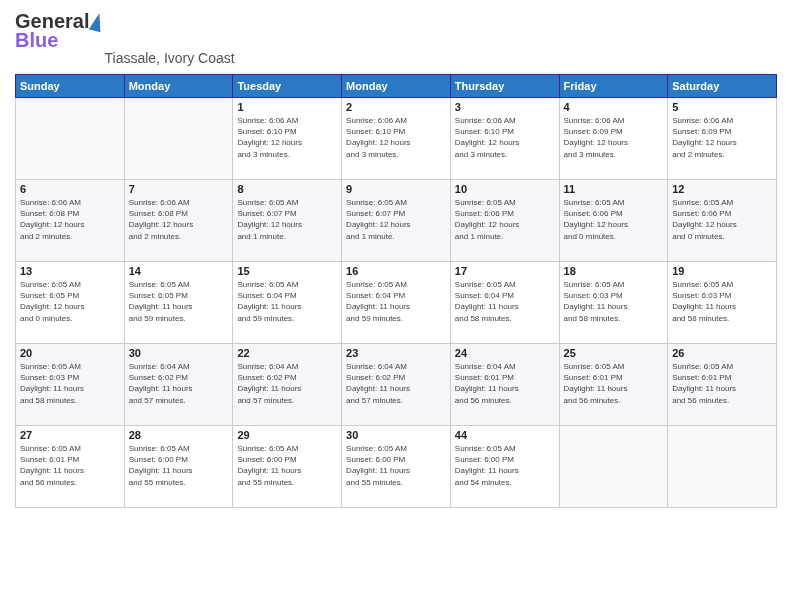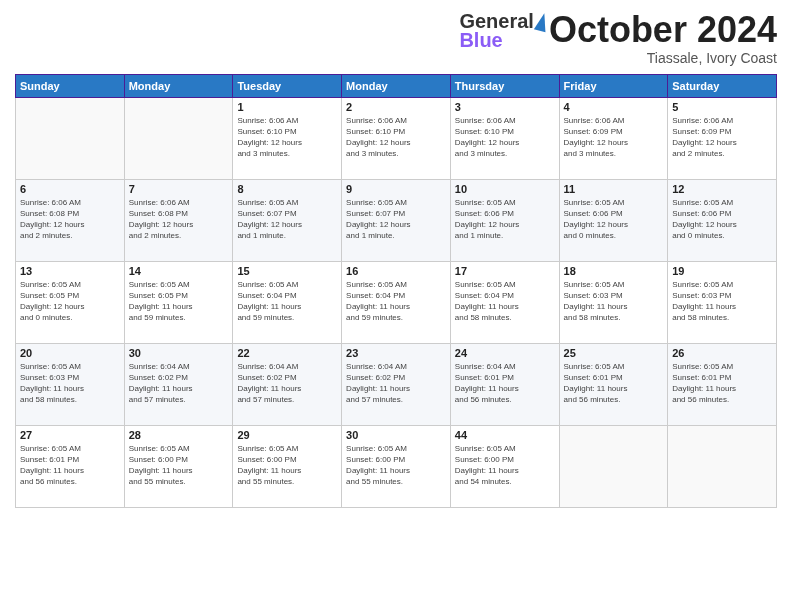--- a/index.html
+++ b/index.html
@@ -11,41 +11,42 @@
       overflow: hidden;
     }
     .page {
       width: 792px;
       height: 612px;
       padding: 10px 15px;
       background: #fff;
     }
     .header {
       display: flex;
-      justify-content: flex-end;
+      justify-content: flex-start;
       align-items: flex-start;
       margin-bottom: 8px;
     }
     .logo {
       display: flex;
       flex-direction: column;
       align-items: flex-start;
     }
     .title-block {
       text-align: right;
     }
     .month-title {
       font-size: 36px;
       font-weight: bold;
       color: #222;
       line-height: 1.1;
     }
     .subtitle {
       font-size: 14px;
       color: #555;
+      margin-top: 40px;
     }
     .calendar {
       width: 100%;
       border-collapse: collapse;
       table-layout: fixed;
     }
     .calendar thead th {
       background: #2979c5;
       color: #fff;
       font-size: 11px;
@@ -88,21 +89,20 @@
 <div class="page">
   <div class="header">
     <div class="logo">
       <div style="display:flex; align-items:center; gap:2px;">
         <span style="font-size:20px;font-weight:bold;color:#333;">General</span>
         <span style="display:inline-block;width:0;height:0;border-left:6px solid transparent;border-right:6px solid transparent;border-bottom:18px solid #2979c5;transform:rotate(15deg);margin:0 1px 0 0;"></span>
       </div>
       <span style="font-size:20px;font-weight:bold;color:#8b5cf6;margin-top:-4px;">Blue</span>
     </div>
     <div class="title-block">
-      <div class="month-title">October 2024</div>
       <div class="subtitle">Tiassale, Ivory Coast</div>
     </div>
   </div>
 
   <table class="calendar">
     <thead>
       <tr>
       <th>Sunday</th>
           <th>Monday</th>
           <th>Tuesday</th>

